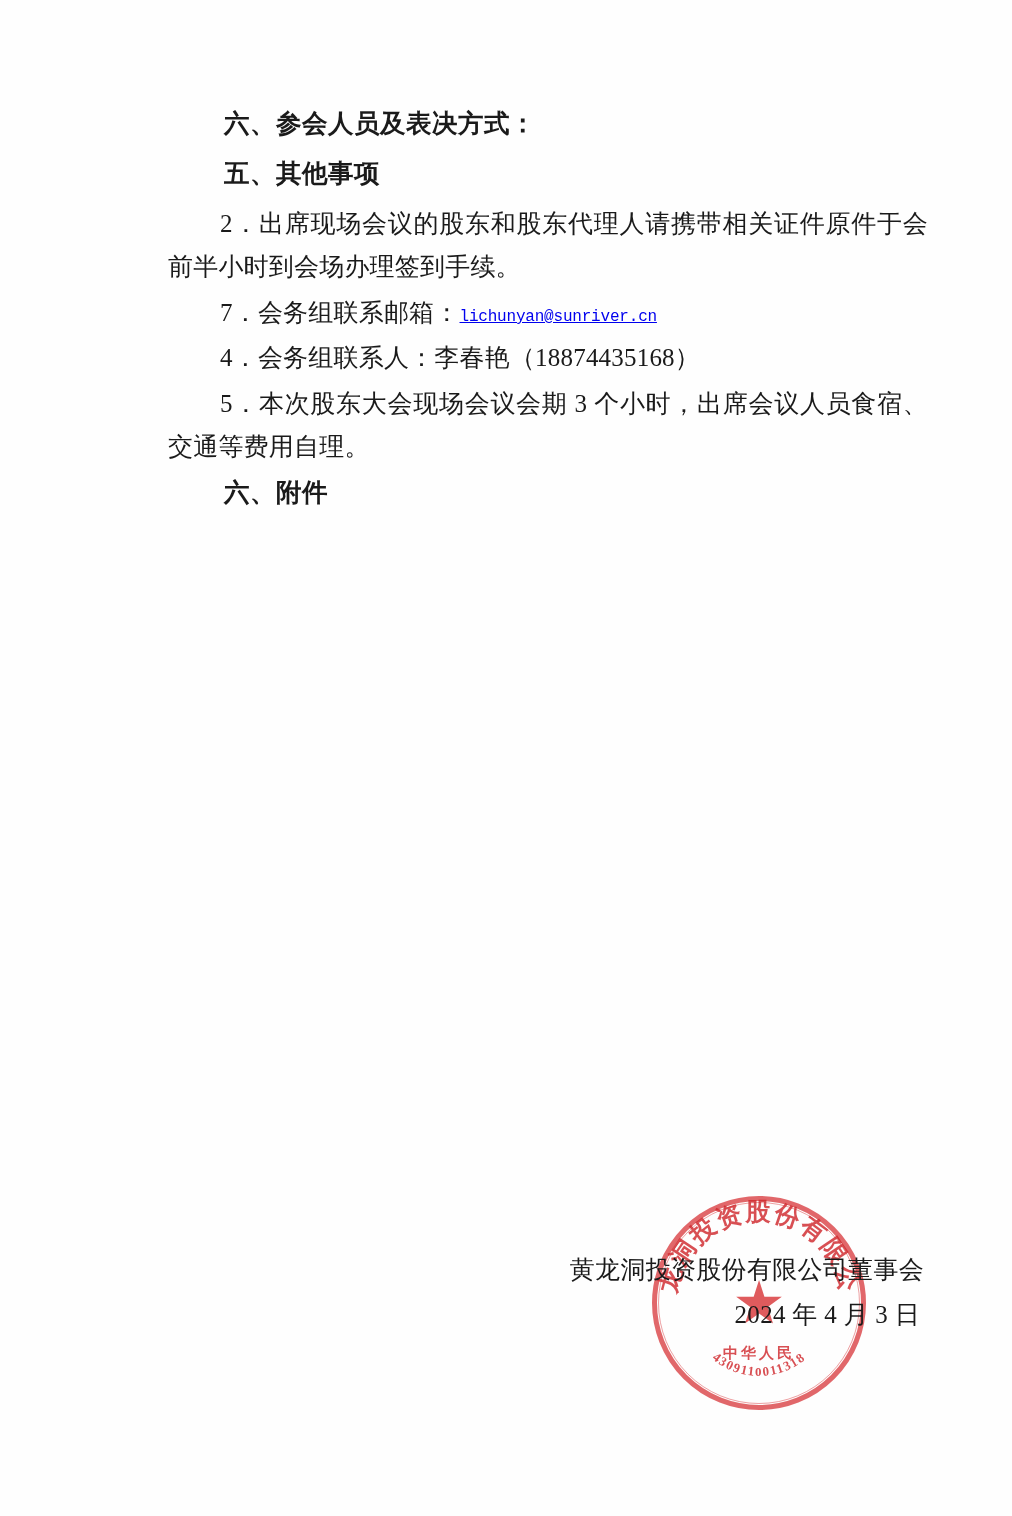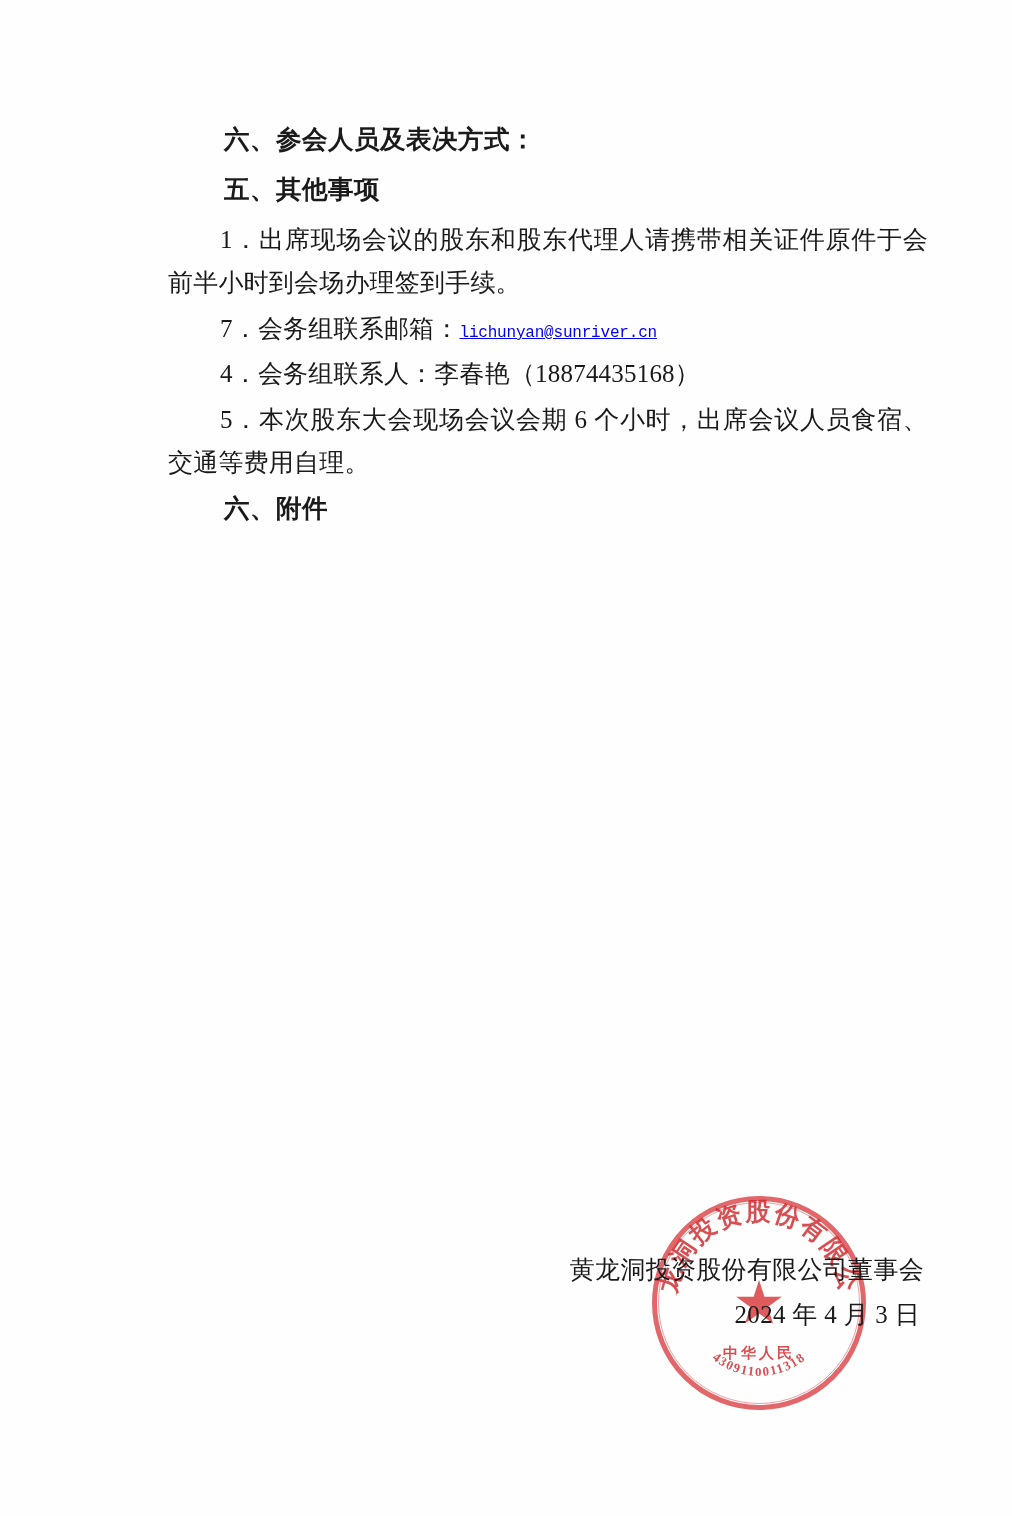--- a/index.html
+++ b/index.html
@@ -18,21 +18,21 @@
   .page {
     position: absolute;
     left: 0; top: 0;
     width: 1012px;
     height: 1516px;
     background: #fefefe;
   }
   .content {
     position: absolute;
     left: 168px;
-    top: 118px;
+    top: 102px;
     width: 760px;
   }
   .heading {
     font-size: 25.5px;
     font-weight: bold;
     letter-spacing: 0.5px;
     margin: 0 0 6px 0;
     padding-left: 56px;
     line-height: 1.72;
   }
@@ -134,26 +134,26 @@
 <div class="page">
 
   <div class="content">
 
     <div>
       <p class="heading">六、参会人员及表决方式：</p>
     </div>
 
     <div>
       <p class="heading">五、其他事项</p>
-      <p class="para">1．出席现场会议的股东和股东代理人请携带相关证件原件于会前半小时到会场办理签到手续。</p>
+      <p class="para">2．出席现场会议的股东和股东代理人请携带相关证件原件于会前半小时到会场办理签到手续。</p>
       <p class="para">
         <span>7．会务组联系邮箱：</span><a class="email" href="#">lichunyan@sunriver.cn</a>
       </p>
       <p class="para">4．会务组联系人：李春艳（18874435168）</p>
-      <p class="para">5．本次股东大会现场会议会期 6 个小时，出席会议人员食宿、交通等费用自理。</p>
+      <p class="para">5．本次股东大会现场会议会期 3 个小时，出席会议人员食宿、交通等费用自理。</p>
     </div>
 
     <div>
       <p class="heading">六、附件</p>
     </div>
 
   </div>
 
   <div class="seal">
     <div class="ring"></div>

